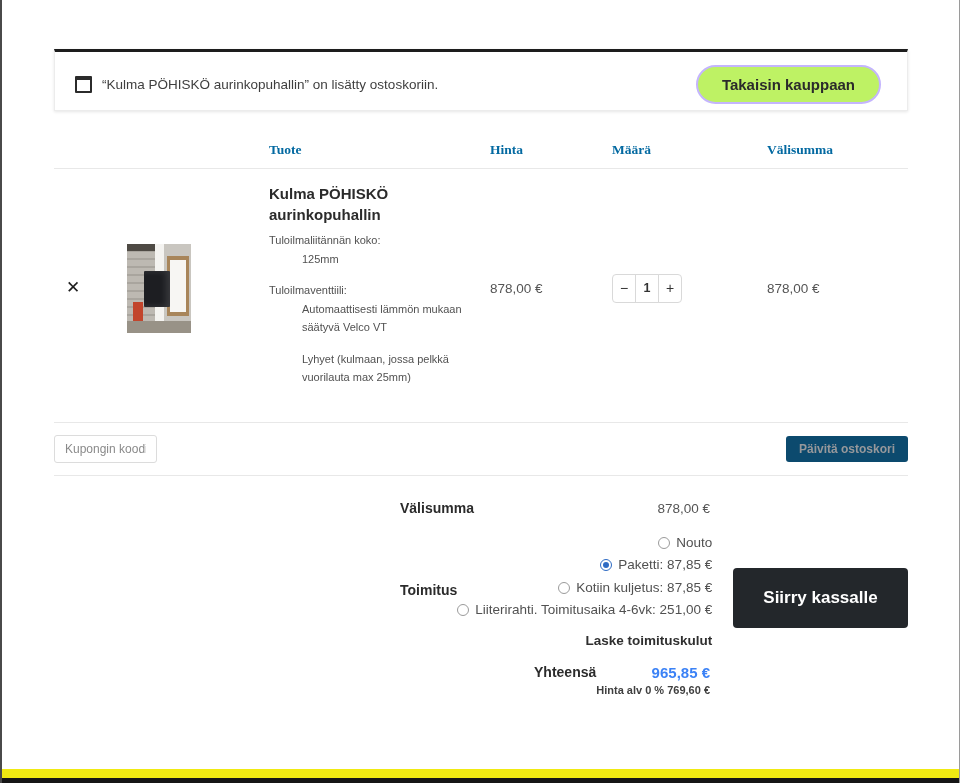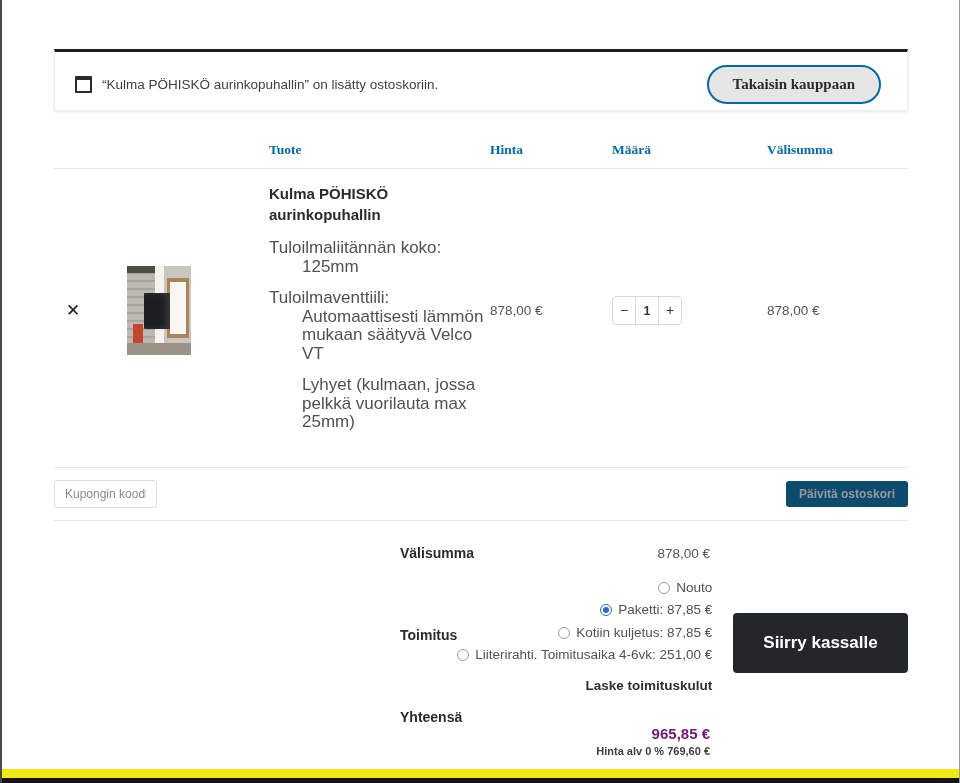--- a/index.html
+++ b/index.html
@@ -26,23 +26,23 @@
     display:flex;align-items:center;
     padding:7px 26px 0 20px;box-sizing:border-box;
   }
   .win-icon{
     width:13px;height:11px;border:2px solid #2b2b2b;border-top-width:4px;
     border-radius:1px;margin-right:10px;flex:0 0 auto;
   }
   .notice-msg{font-size:13.5px;color:#3f3f3f;}
   .back-btn{
     margin-left:auto;
-    background:#e5e5e5;border:2px solid #0369a1;border-radius:20px;
+    background:#bef264;border:2px solid #c4b5fd;border-radius:20px;
     padding:9px 24px;font-size:15px;font-weight:bold;color:#2b2b2b;
-    cursor:pointer;font-family:Liberation Serif, serif;
+    cursor:pointer;font-family:Liberation Sans, sans-serif;
   }
 
   
   .grid{display:grid;grid-template-columns:73px 142px 221px 122px 155px 1fr;}
   .thead{
     margin-top:20px;height:37px;align-items:center;
     border-bottom:1px solid #e8e8e8;
     font-size:13.5px;font-weight:bold;color:#0369a1;font-family:Liberation Serif, serif;
   }
   .item-row{border-bottom:1px solid #e8e8e8;padding:8px 0 22px 0;}
@@ -58,21 +58,21 @@
   .thumb .roof{position:absolute;left:0;top:0;width:34px;height:7px;background:#4e4a44;}
   .thumb .corner{position:absolute;left:28px;top:0;width:9px;height:82px;background:#f4f3f0;}
   .thumb .doorframe{position:absolute;left:40px;top:12px;width:22px;height:60px;background:#a8855a;}
   .thumb .door{position:absolute;left:43px;top:16px;width:16px;height:52px;background:#f7f6f3;}
   .thumb .fan{position:absolute;left:17px;top:27px;width:26px;height:36px;background:#1d1e22;
     box-shadow:inset -4px 0 6px rgba(255,255,255,.12);border-radius:1px;}
   .thumb .redbit{position:absolute;left:6px;top:58px;width:10px;height:24px;background:#c2452c;}
   .thumb .ground{position:absolute;left:0;bottom:0;width:100%;height:12px;background:#989287;}
 
   .prod-name{font-size:15px;font-weight:bold;color:#2b2b2b;line-height:21px;width:160px;margin-top:6px;}
-  .attrs{margin-top:14px;font-size:17px;color:#515151;line-height:18.5px;}
+  .attrs{margin-top:6px;font-size:11px;color:#515151;line-height:18.5px;}
   .attr{margin-bottom:13px;}
   .attr-val{padding-left:33px;width:188px;}
   .price-txt{font-size:13.5px;color:#555;}
 
   .qty{display:flex;}
   .qty-btn{
     width:24px;height:29px;background:#fff;border:1px solid #d9d9d9;
     font-size:14px;color:#333;cursor:pointer;line-height:27px;text-align:center;
     box-sizing:border-box;font-family:inherit;padding:0;
   }
@@ -112,23 +112,23 @@
   .ship-opt{line-height:22.5px;cursor:pointer;white-space:nowrap;}
   .radio{
     display:inline-block;width:12px;height:12px;border:1px solid #9b9b9b;border-radius:50%;
     vertical-align:-2px;margin-right:6px;position:relative;background:#fff;box-sizing:border-box;
   }
   .radio.selected{border-color:#2e6bc4;}
   .radio.selected::after{
     content:'';position:absolute;left:2px;top:2px;width:6px;height:6px;border-radius:50%;background:#2e6bc4;
   }
   .calc-ship{margin-top:11px;text-align:right;font-size:13.5px;font-weight:bold;color:#2f2f2f;cursor:pointer;}
-  .total-row{margin-top:16px;display:flex;justify-content:flex-end;flex-direction:column;}
+  .total-row{margin-top:16px;display:flex;justify-content:flex-end;}
   .total-right{text-align:right;}
-  .total-value{font-size:15px;font-weight:bold;color:#701a75;}
+  .total-value{font-size:15px;font-weight:bold;color:#3b82f6;}
   .tax-note{font-size:11px;font-weight:bold;color:#3f3f3f;margin-top:3px;}
   .checkout-btn{
     position:absolute;top:92px;right:0;width:175px;height:60px;
     background:#23272b;color:#fff;border:none;border-radius:4px;
     font-size:17px;font-weight:bold;cursor:pointer;font-family:inherit;
   }
 </style>
 </head>
 <body>
 

